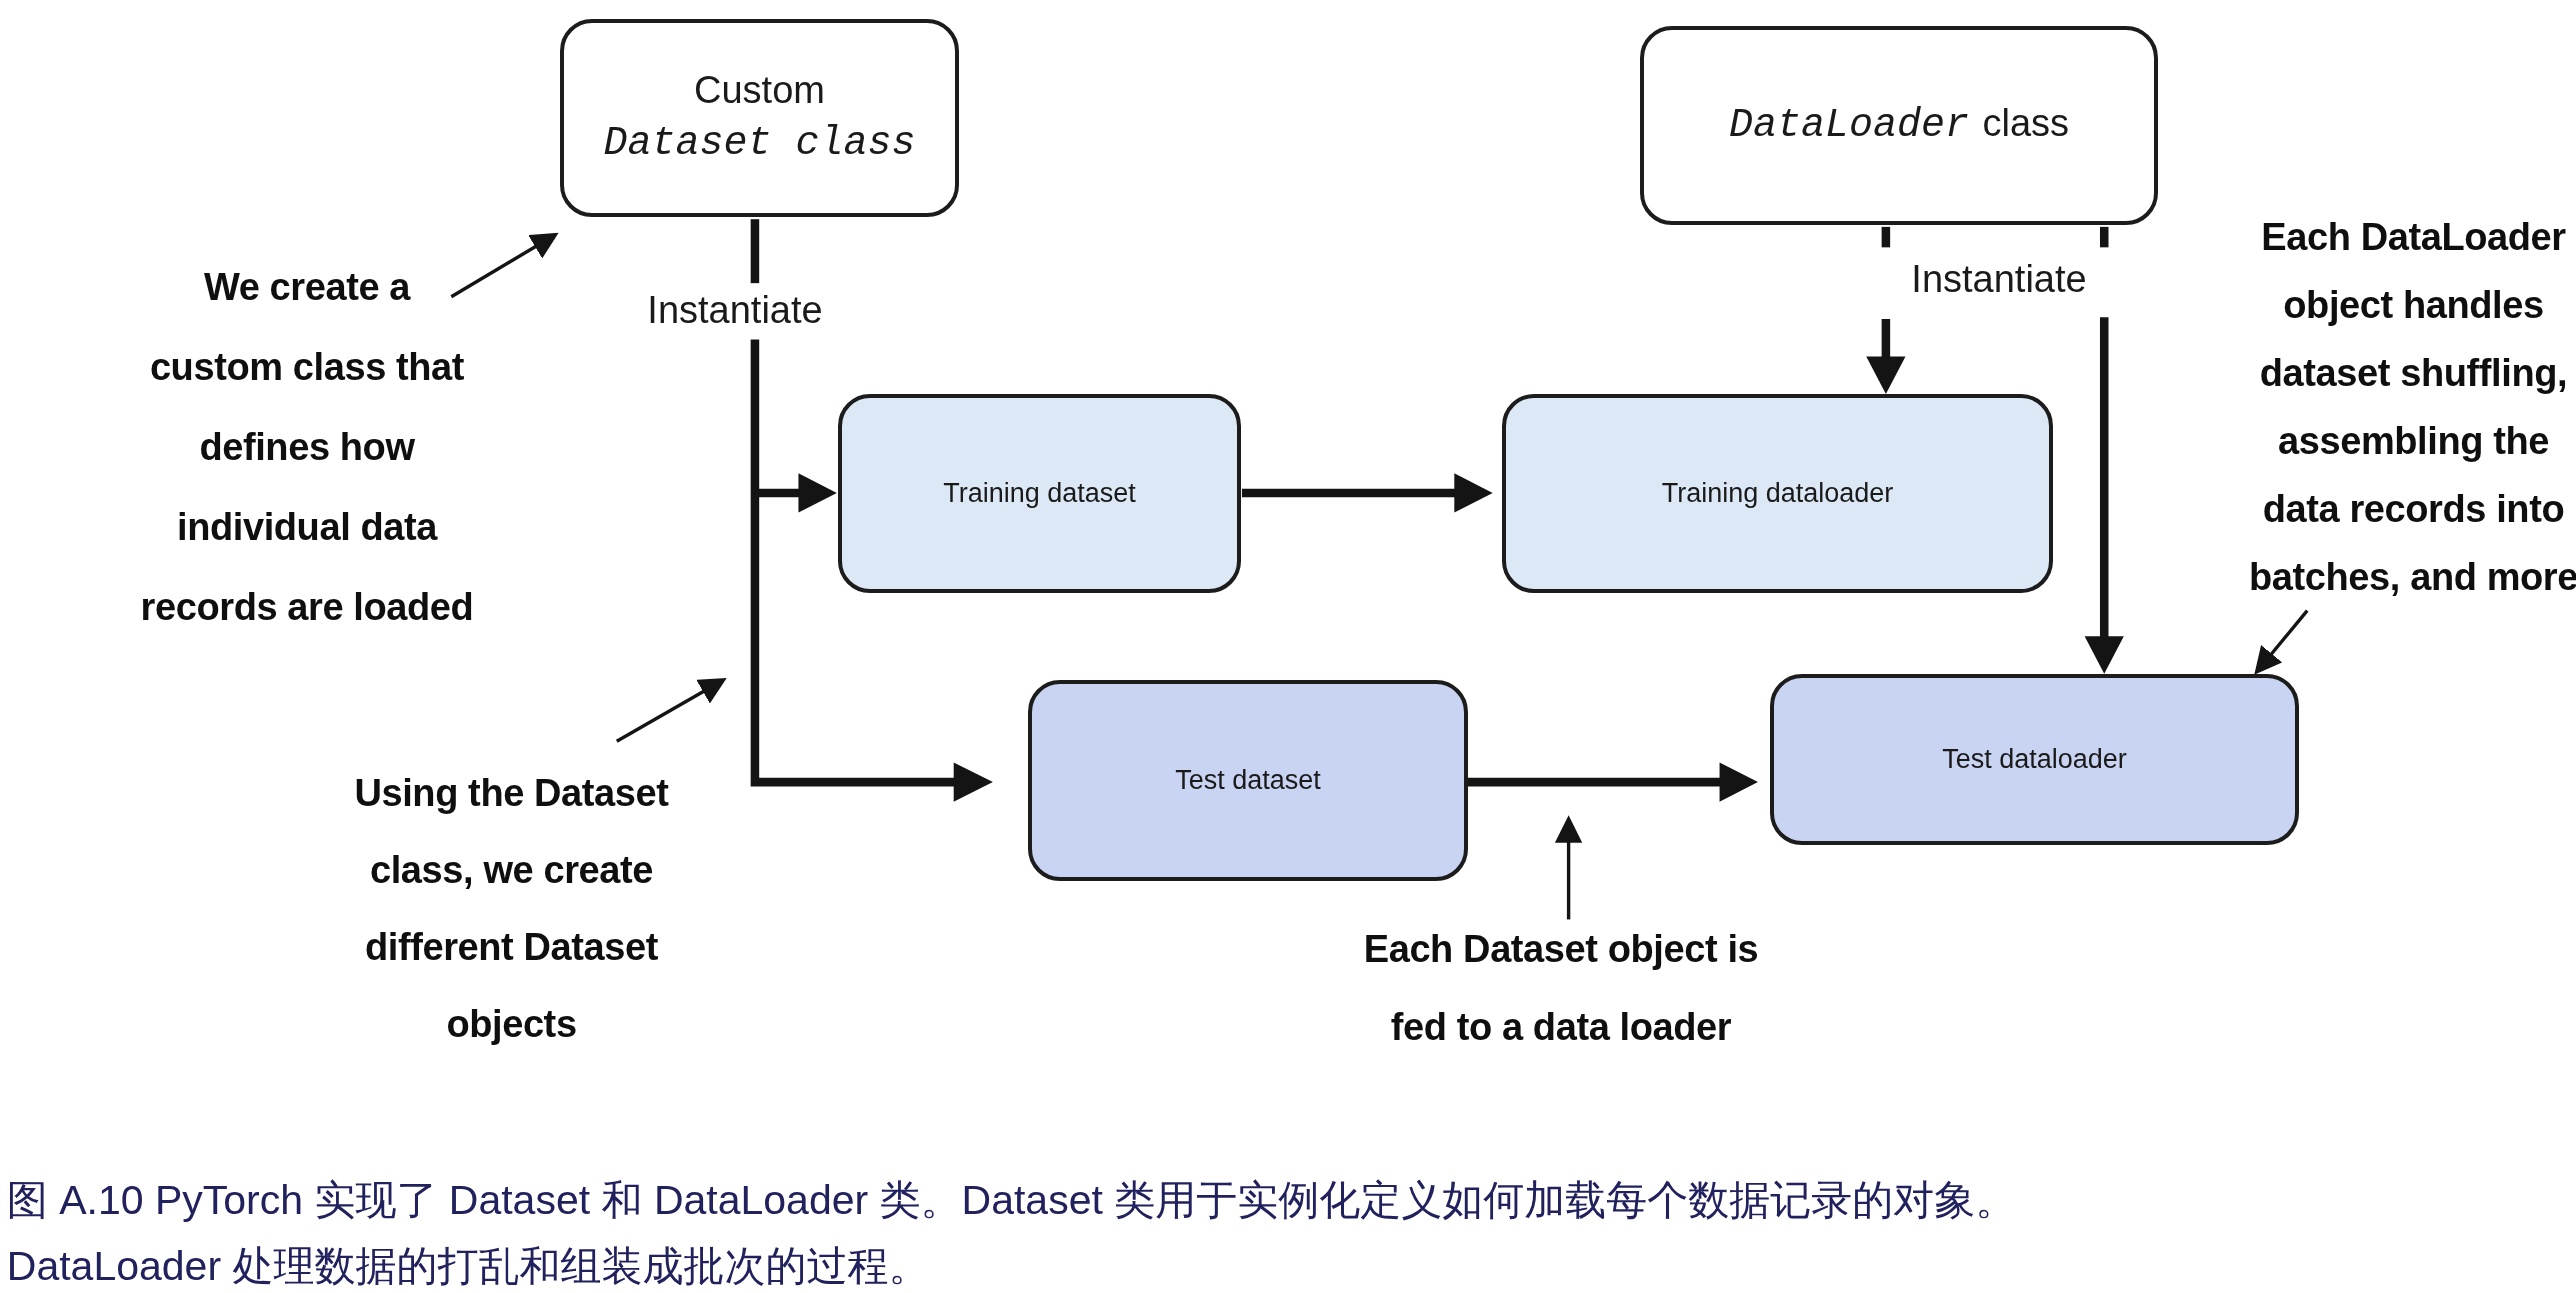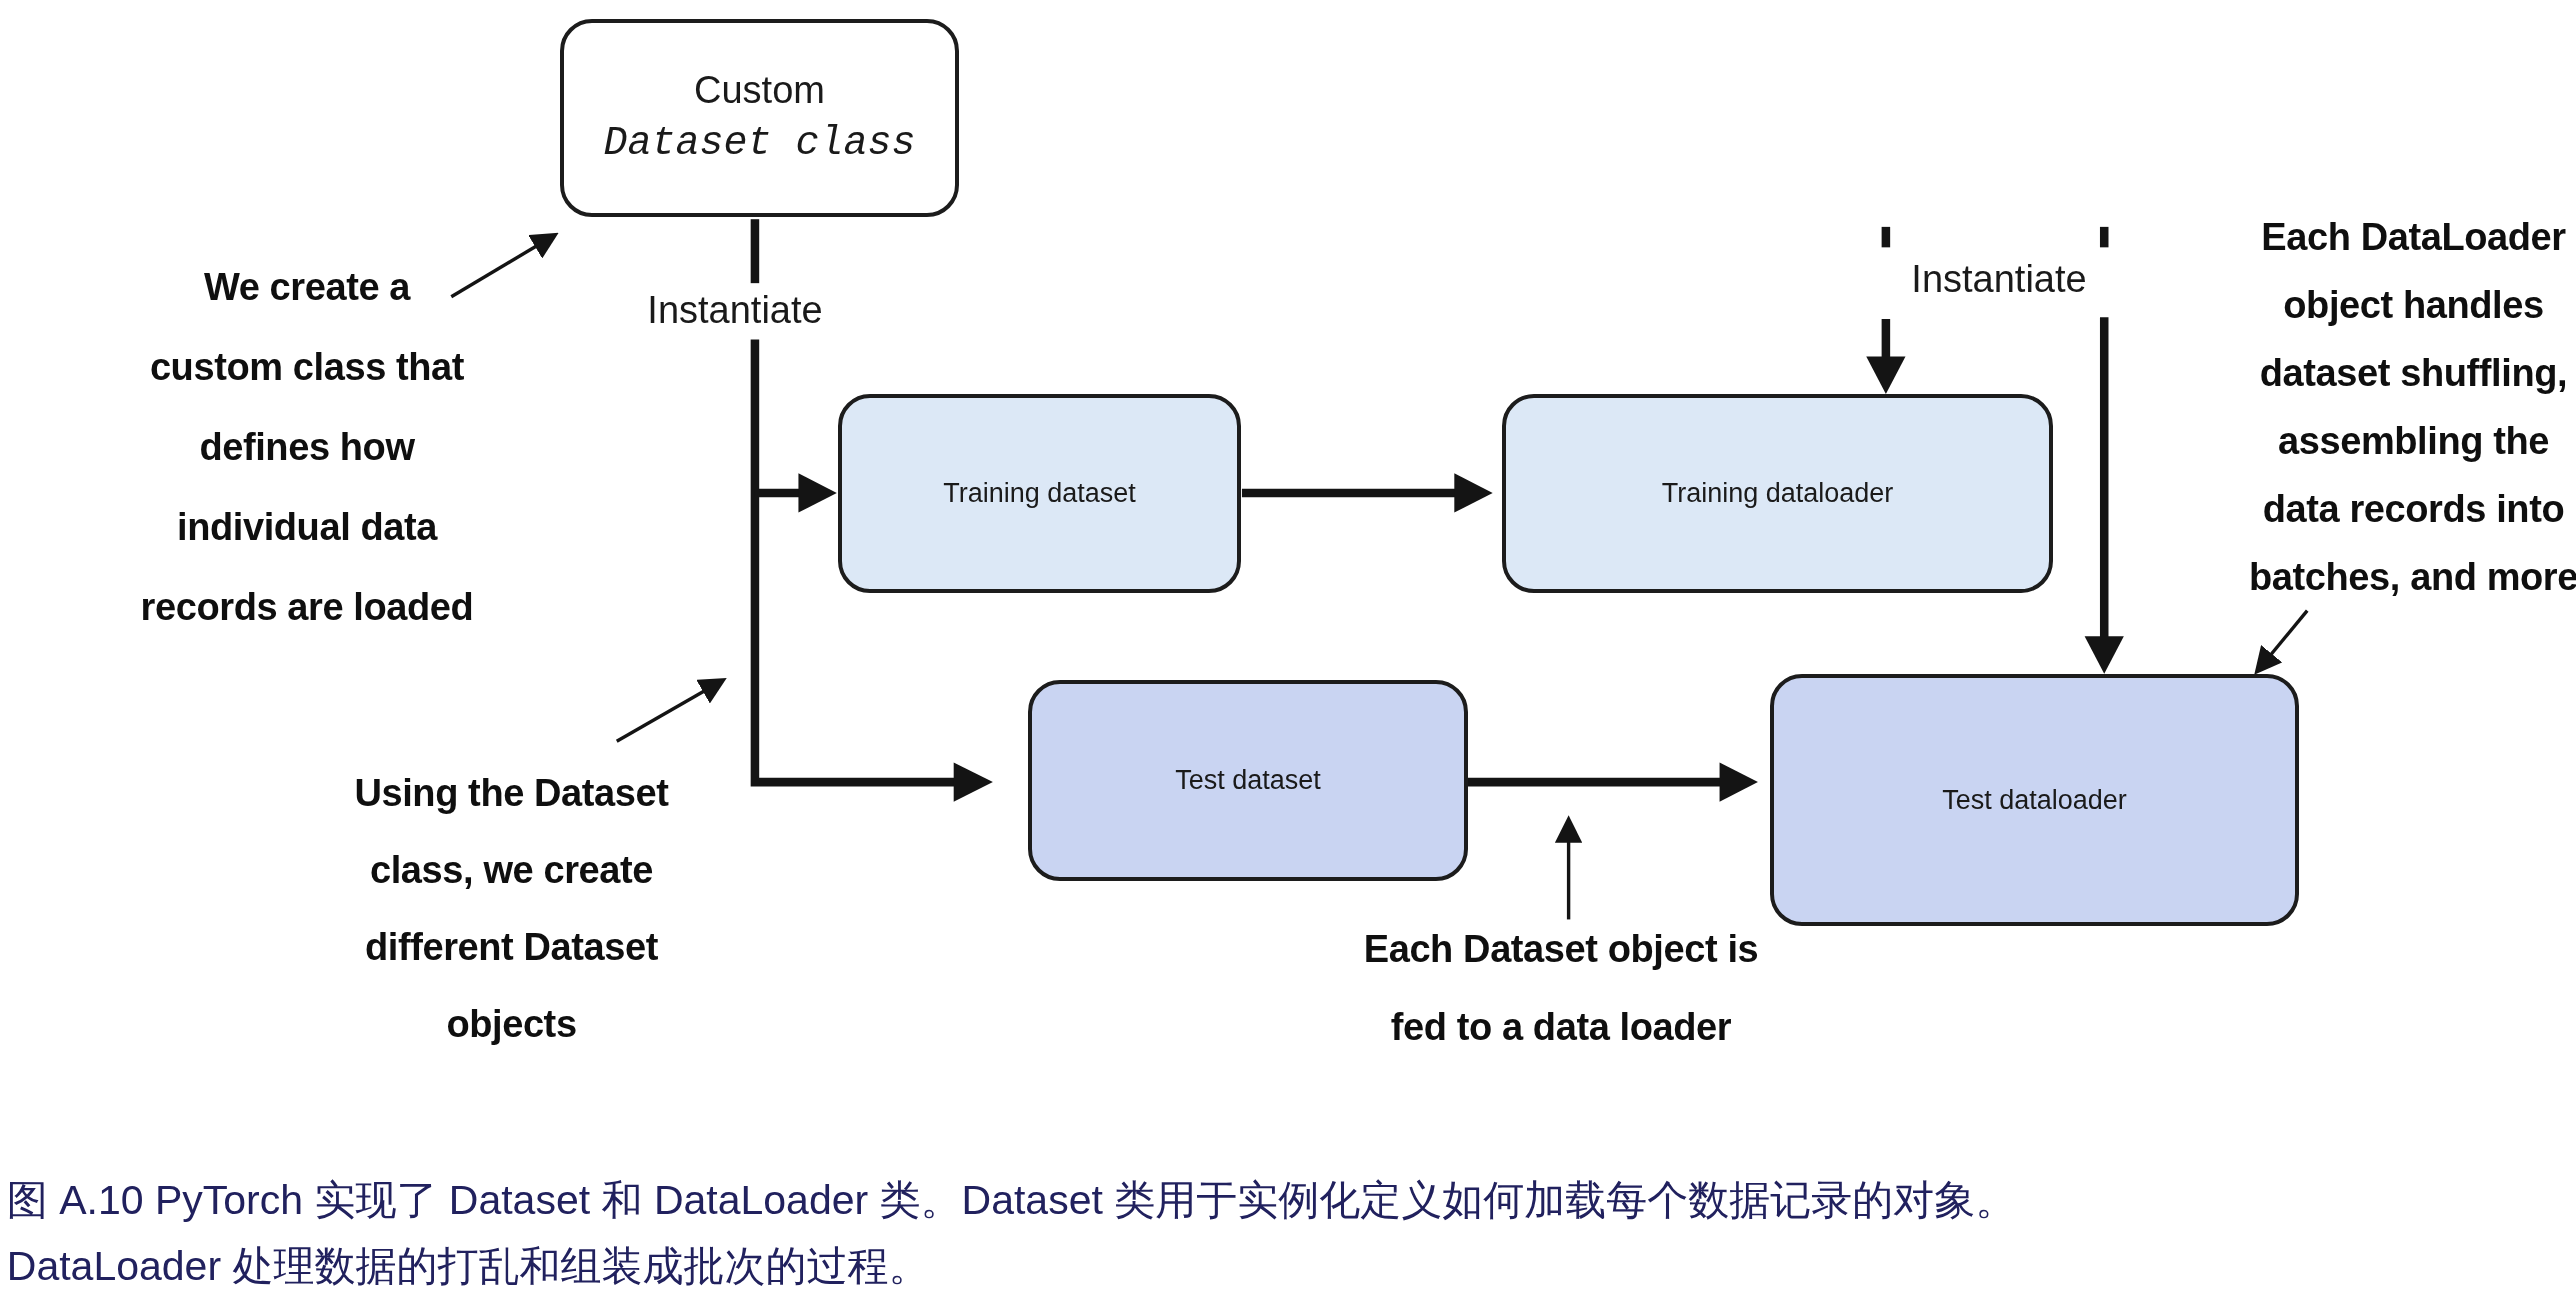--- a/index.html
+++ b/index.html
@@ -76,34 +76,40 @@
       <line x1="2705" y1="716" x2="2648" y2="785" marker-end="url(#ah)"></line>
       <line x1="1839" y1="1078" x2="1839" y2="964" marker-end="url(#ah)"></line>
     </g>
   </svg>
 
   <div class="box" style="left:560px;top:19px;width:399px;height:198px;">
     <span class="cls-sans">Custom</span>
     <span class="cls-mono">Dataset class</span>
   </div>
 
+  <div class="box" style="left:1640px;top:25.6px;width:518px;height:199px;">
+    <span class="cls-row">
+      <span class="cls-mono">DataLoader</span>
+      <span class="cls-sans">class</span>
+    </span>
+  </div>
 
   <div class="box training" style="left:838px;top:394px;width:403px;height:199px;">
     <span class="box-label">Training dataset</span>
   </div>
 
   <div class="box training" style="left:1502px;top:394px;width:551px;height:199px;align-items:center;">
     <span class="box-label">Training dataloader</span>
   </div>
 
   <div class="box test" style="left:1028px;top:680px;width:440px;height:201px;">
     <span class="box-label">Test dataset</span>
   </div>
 
-  <div class="box test" style="left:1770px;top:674px;width:529px;height:252px;">
+  <div class="box test" style="left:1770px;top:674px;width:529px;height:171px;">
     <span class="box-label">Test dataloader</span>
   </div>
 
   <div class="instantiate" style="left:735px;top:310px;">Instantiate</div>
 
   <div class="instantiate" style="left:1999px;top:279px;">Instantiate</div>
 
   <div class="annotation" id="ann-create">We create a
 custom class that
 defines how

